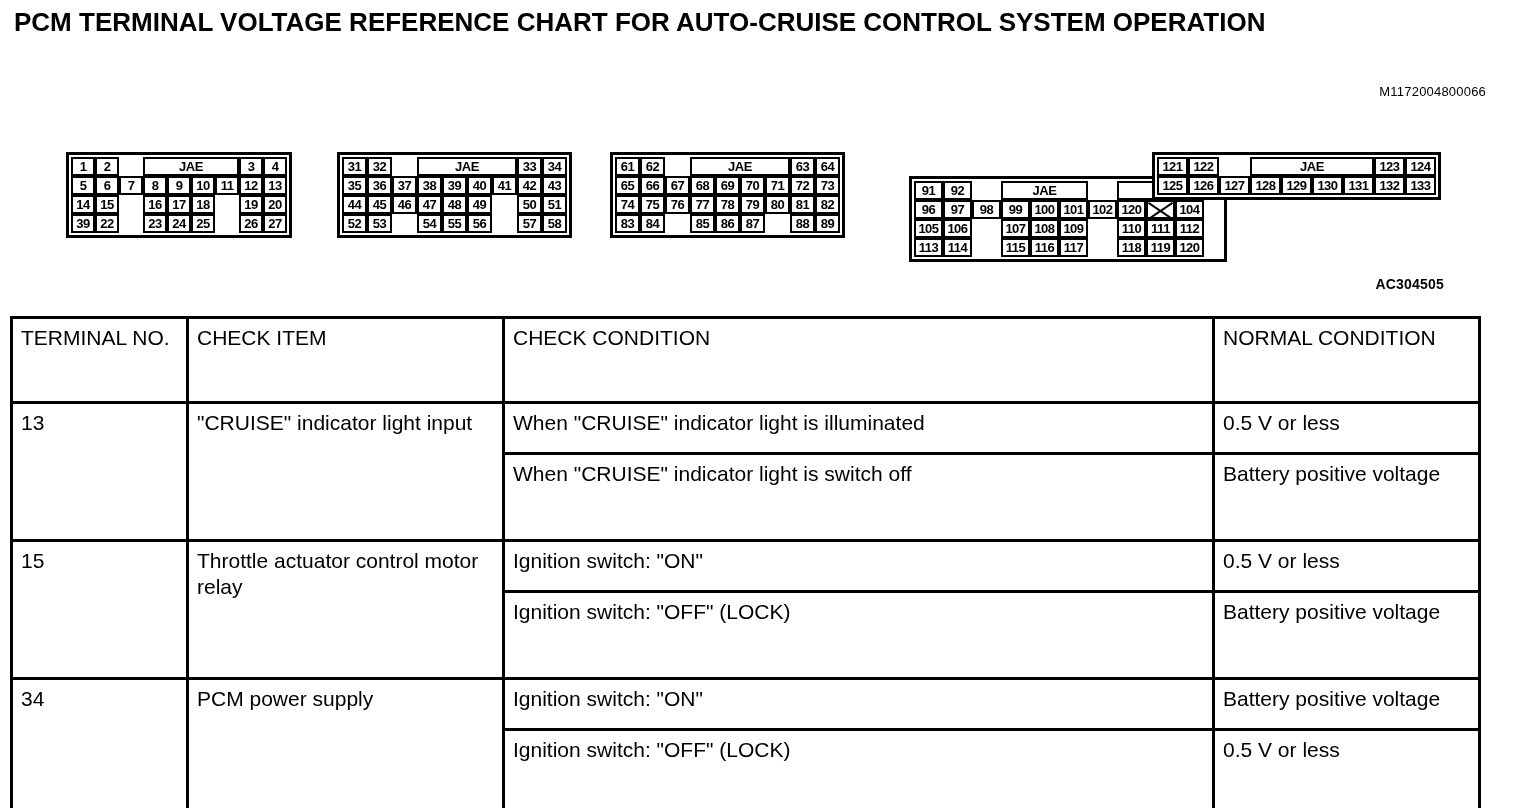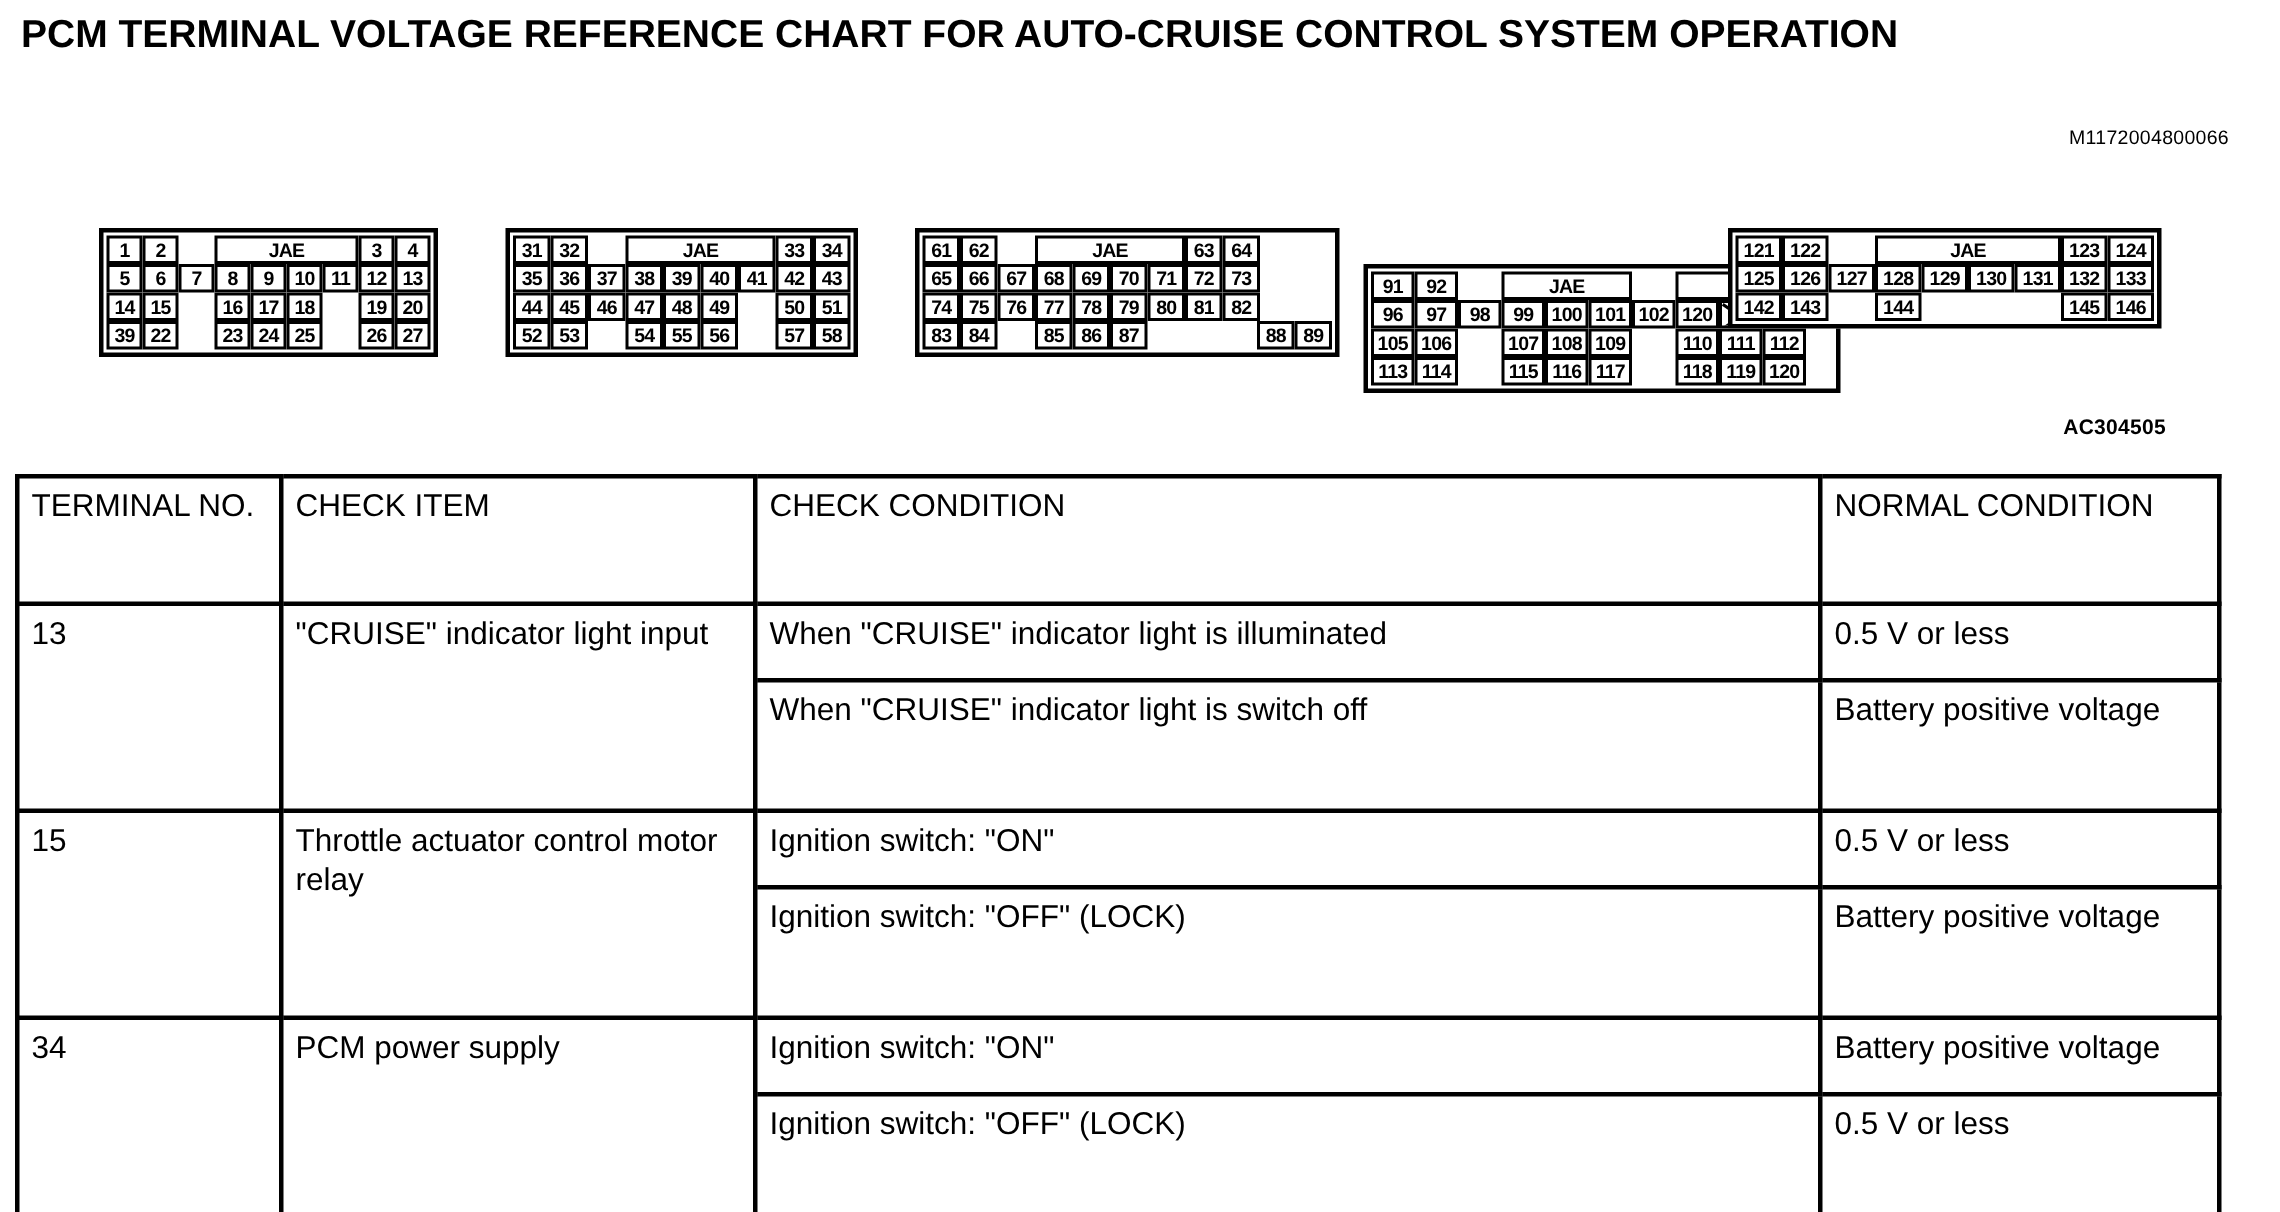--- a/index.html
+++ b/index.html
@@ -255,21 +255,21 @@
         <div class="cell" style="width: 25px; flex: 0 0 25px;">82</div>
       </div>
       <div class="conn-row">
         <div class="cell" style="width: 25px; flex: 0 0 25px;">83</div>
         <div class="cell" style="width: 25px; flex: 0 0 25px;">84</div>
         <div class="cell gap" style="width: 25px; flex: 0 0 25px;"></div>
         <div class="cell" style="width: 25px; flex: 0 0 25px;">85</div>
         <div class="cell" style="width: 25px; flex: 0 0 25px;">86</div>
         <div class="cell" style="width: 25px; flex: 0 0 25px;">87</div>
         <div class="cell gap" style="width: 25px; flex: 0 0 25px;"></div>
-        <div class="cell" style="width: 25px; flex: 0 0 25px; margin-left: 48px;">88</div>
+        <div class="cell" style="width: 25px; flex: 0 0 25px;">88</div>
         <div class="cell" style="width: 25px; flex: 0 0 25px;">89</div>
       </div>
     </div>
     <div class="connector" style="left: 909px; top: 0px; margin-top: 24px;">
       <div class="conn-row">
         <div class="cell" style="width: 29px; flex: 0 0 29px;">91</div>
         <div class="cell" style="width: 29px; flex: 0 0 29px;">92</div>
         <div class="cell gap" style="width: 29px; flex: 0 0 29px;"></div>
         <div class="cell" style="width: 87px; flex: 0 0 87px;">JAE</div>
         <div class="cell gap" style="width: 29px; flex: 0 0 29px;"></div>
@@ -326,31 +326,20 @@
       <div class="conn-row">
         <div class="cell" style="width: 31px; flex: 0 0 31px;">125</div>
         <div class="cell" style="width: 31px; flex: 0 0 31px;">126</div>
         <div class="cell" style="width: 31px; flex: 0 0 31px;">127</div>
         <div class="cell" style="width: 31px; flex: 0 0 31px;">128</div>
         <div class="cell" style="width: 31px; flex: 0 0 31px;">129</div>
         <div class="cell" style="width: 31px; flex: 0 0 31px;">130</div>
         <div class="cell" style="width: 31px; flex: 0 0 31px;">131</div>
         <div class="cell" style="width: 31px; flex: 0 0 31px;">132</div>
         <div class="cell" style="width: 31px; flex: 0 0 31px;">133</div>
-      </div>
-      <div class="conn-row">
-        <div class="cell" style="width: 31px; flex: 0 0 31px;">142</div>
-        <div class="cell" style="width: 31px; flex: 0 0 31px;">143</div>
-        <div class="cell gap" style="width: 31px; flex: 0 0 31px;"></div>
-        <div class="cell" style="width: 31px; flex: 0 0 31px;">144</div>
-        <div class="cell gap" style="width: 31px; flex: 0 0 31px;"></div>
-        <div class="cell gap" style="width: 31px; flex: 0 0 31px;"></div>
-        <div class="cell gap" style="width: 31px; flex: 0 0 31px;"></div>
-        <div class="cell" style="width: 31px; flex: 0 0 31px;">145</div>
-        <div class="cell" style="width: 31px; flex: 0 0 31px;">146</div>
       </div>
     </div>
   </div>
 
 <div id="fig-code">AC304505</div>
 
 <table id="main-table">
   <colgroup>
     <col class="c-term">
       <col class="c-item">

